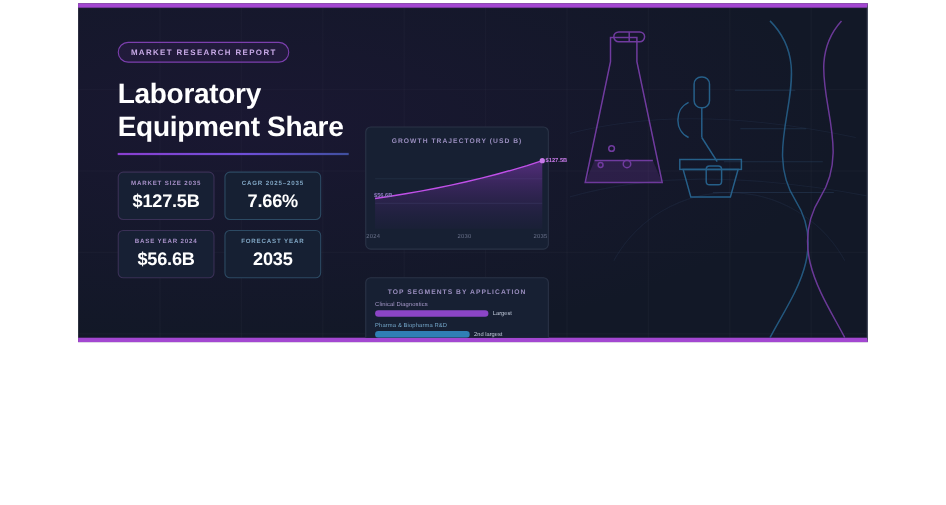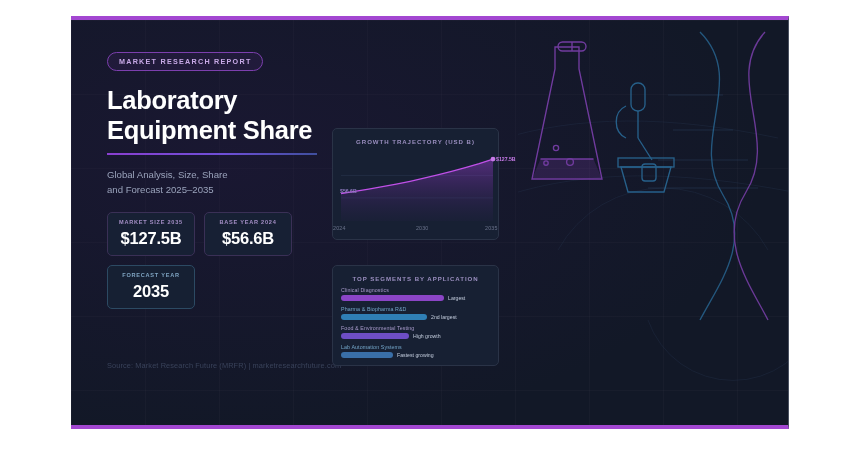--- a/index.html
+++ b/index.html
@@ -2,21 +2,21 @@
 <html><head>
 <meta charset="utf-8">
 <style>
   html,body{margin:0;padding:0;background:#ffffff;}
   body{width:860px;height:459px;font-family:"Liberation Sans",sans-serif;overflow:hidden;}
 
   #stage{position:relative;width:860px;height:459px;background:#ffffff;}
 
   
   #card{
-    position:absolute;left:71px;top:16px;width:718px;height:413px;
+    position:absolute;left:71px;top:3px;width:718px;height:308px;
     background:#121827;
     border-top:4px solid #a347d1;
     border-bottom:4px solid #a347d1;
     border-right:1px solid #4a5161;
     box-sizing:border-box;
     overflow:hidden;
   }
   
   #grid{
     position:absolute;inset:0;
@@ -176,29 +176,29 @@
     <div id="left">
       <div class="badge">MARKET RESEARCH REPORT</div>
 
       <h1 id="title">
         <span>Laboratory</span><br>
         <span>Equipment Share</span>
       </h1>
 
       <div id="accent"></div>
 
-      <div id="subtitle">
-        <span>Global Analysis, Size, Share</span><br>
-        <span>and Forecast 2025–2035</span>
-      </div>
 
       <div id="stats">
         <div class="stat">
           <div class="lab">MARKET SIZE 2035</div>
           <div class="val">$127.5B</div>
+        </div>
+        <div class="stat teal">
+          <div class="lab">CAGR 2025–2035</div>
+          <div class="val">7.66%</div>
         </div>
         <div class="stat">
           <div class="lab">BASE YEAR 2024</div>
           <div class="val">$56.6B</div>
         </div>
         <div class="stat teal">
           <div class="lab">FORECAST YEAR</div>
           <div class="val">2035</div>
         </div>
       </div>

